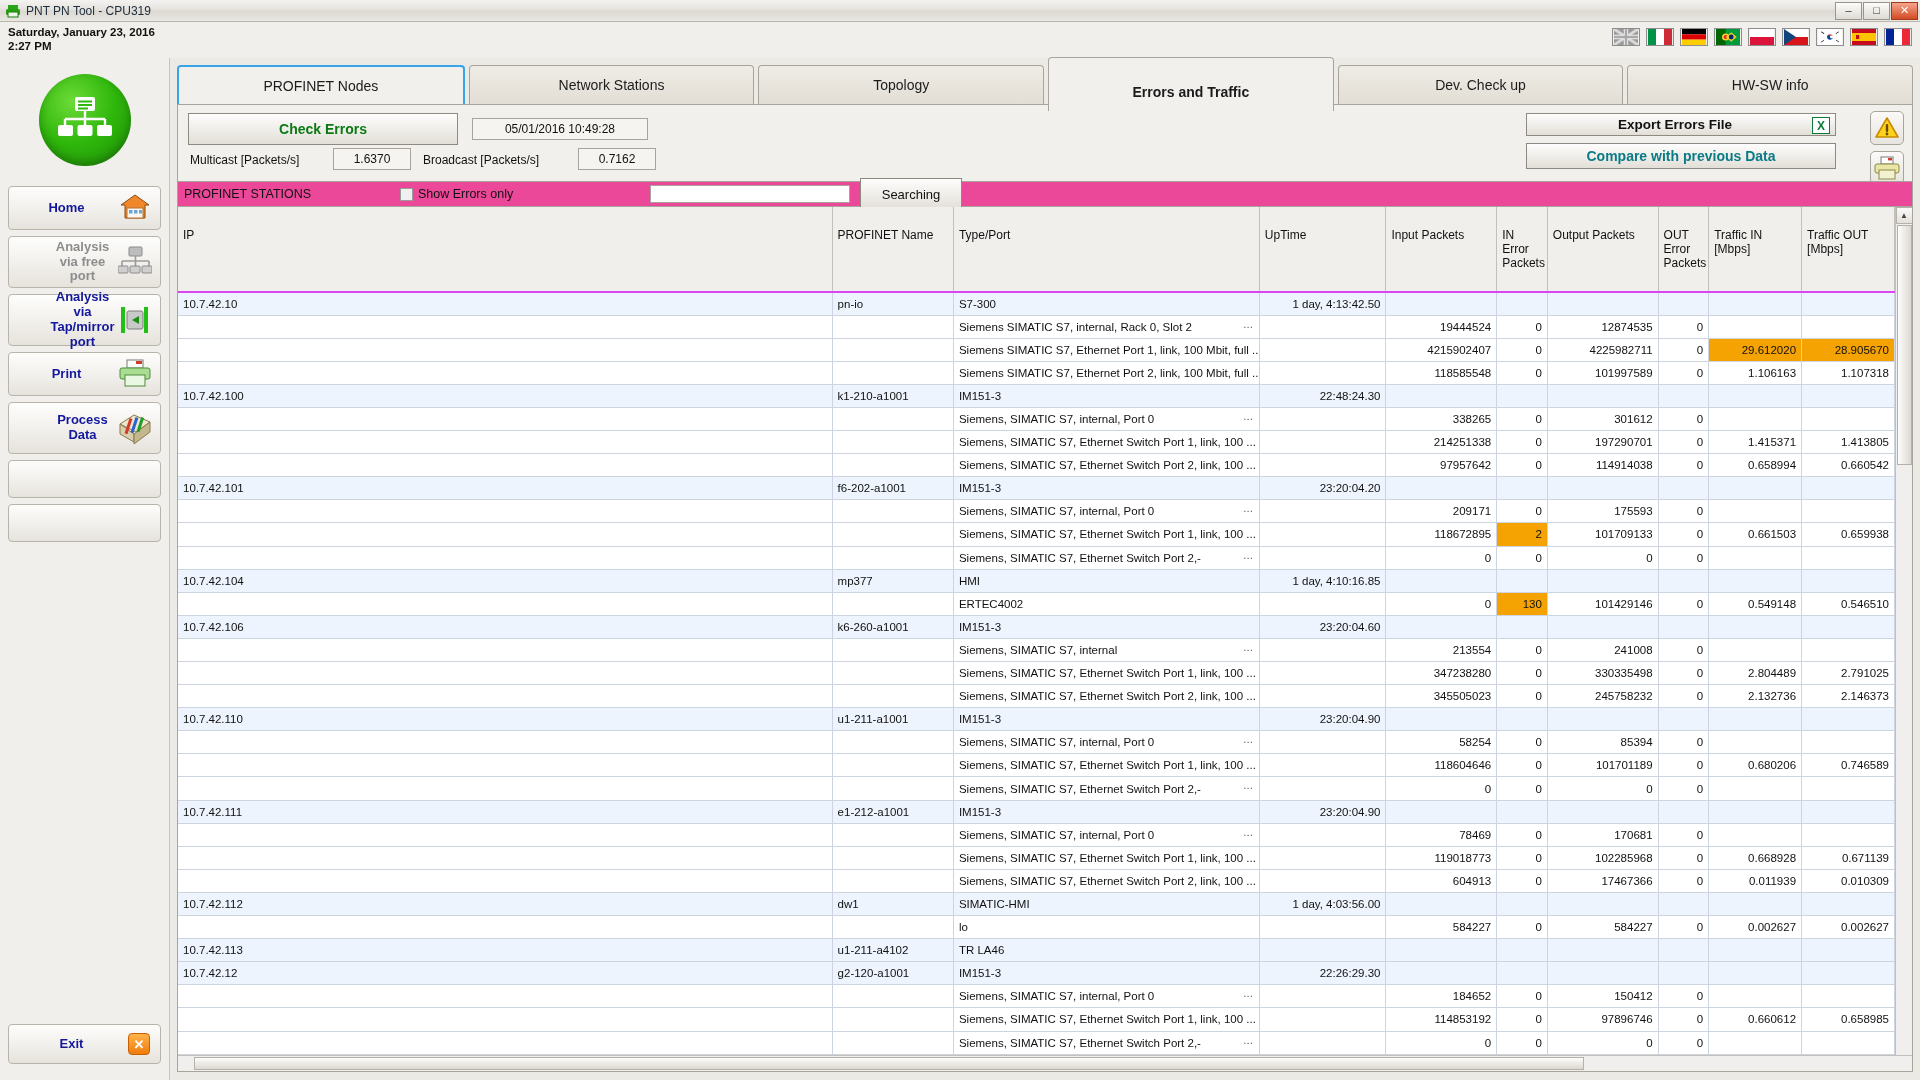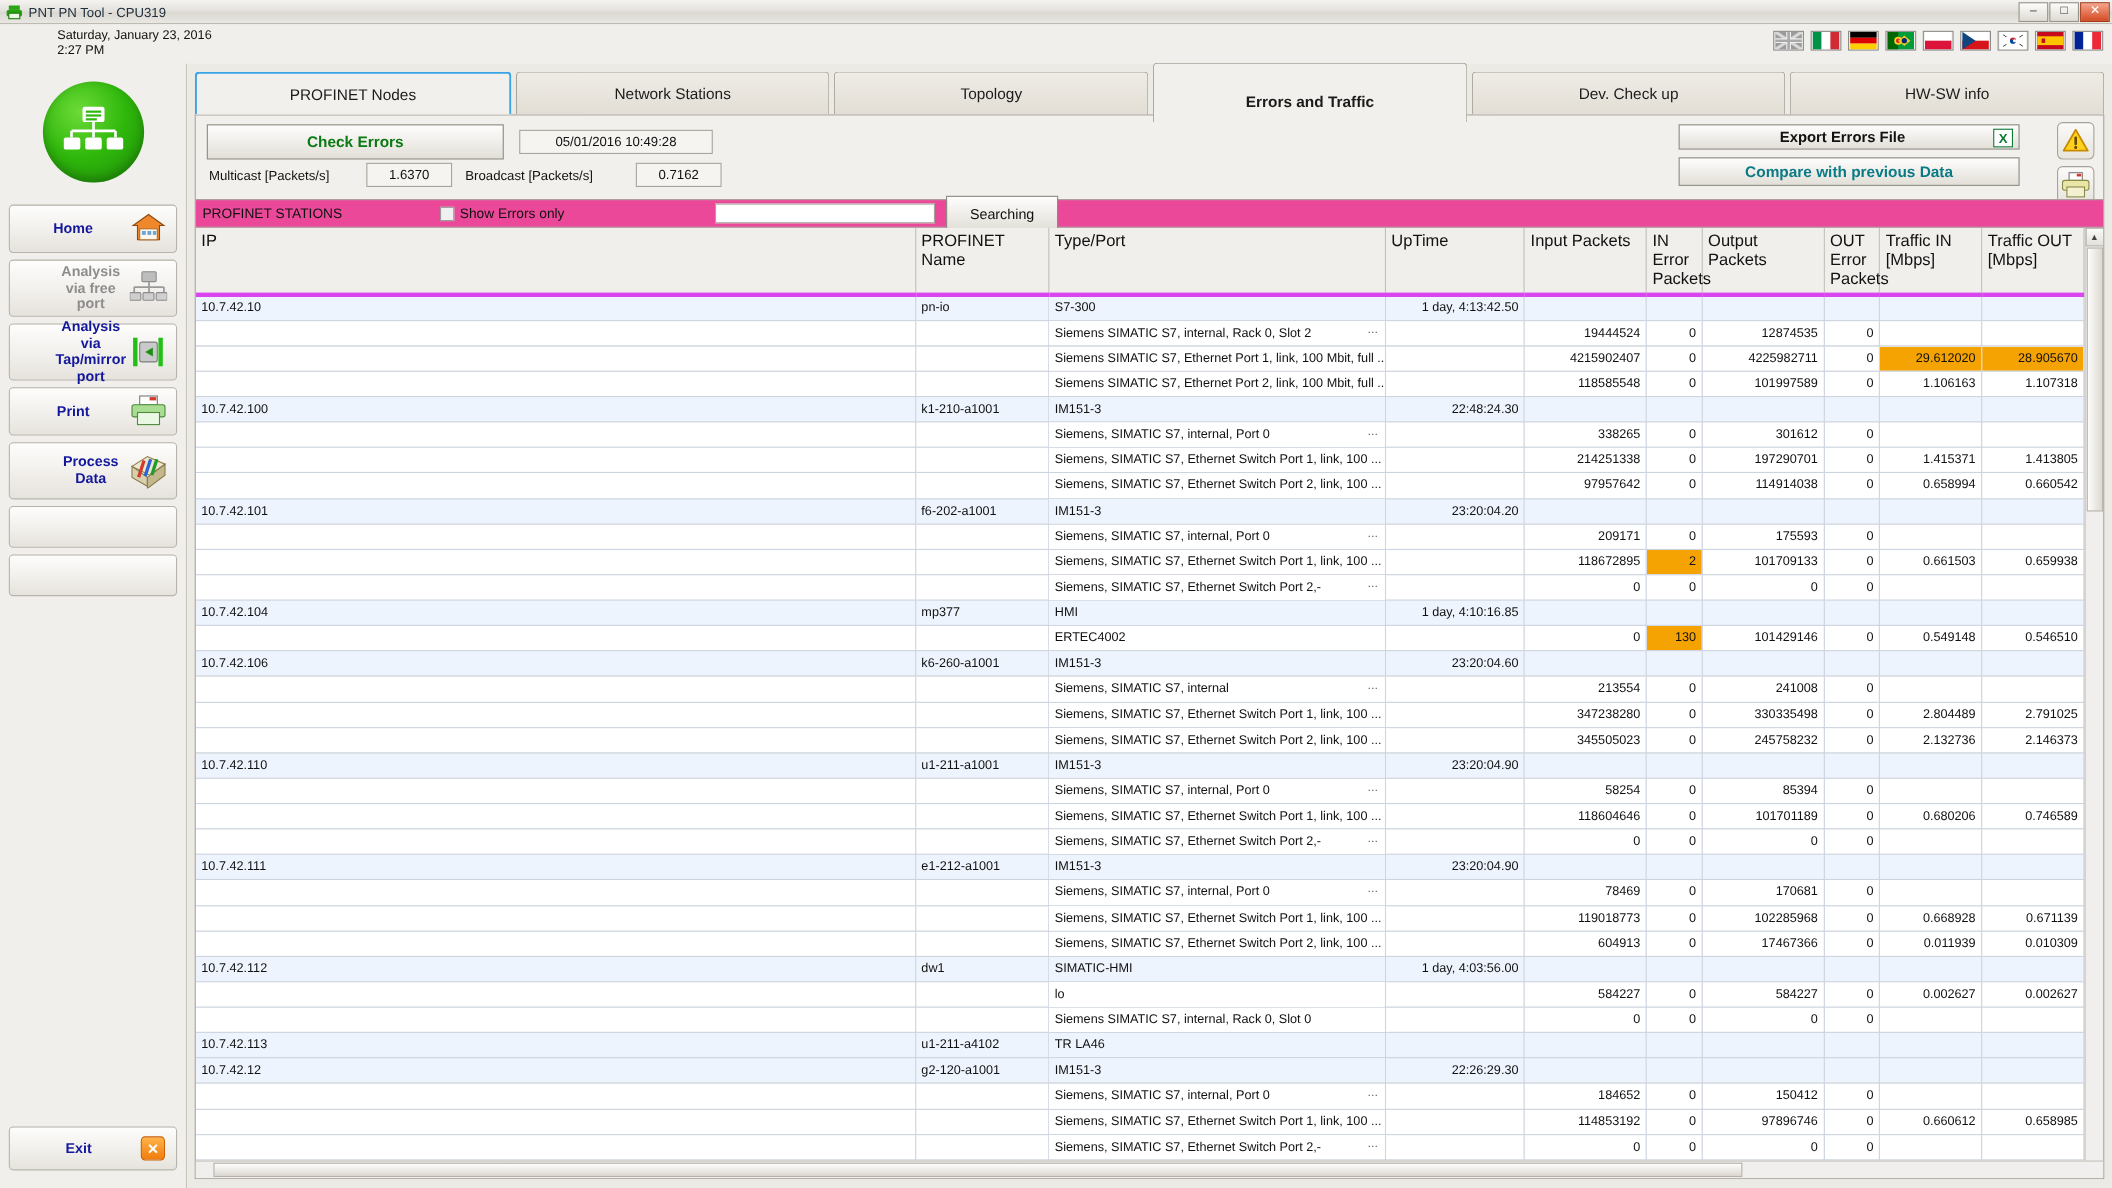--- a/index.html
+++ b/index.html
@@ -29,21 +29,21 @@
     font-size: 11px; color: #333; line-height: 1;
   }
   .winbtn.close { background: linear-gradient(180deg,#f6a48c,#d24b24); border-color:#a03a1a; color:#fff; }
   
   #header {
     height: 36px; background: #f1efeb;
     display: flex; align-items: flex-start;
     position: relative;
     border-bottom: 0;
   }
-  #datetime { padding: 3px 0 0 8px; font-size: 11.5px; font-weight: normal; color: #111; line-height: 1.25; margin-left: 44px; }
+  #datetime { padding: 3px 0 0 8px; font-size: 11.5px; font-weight: bold; color: #111; line-height: 1.25; }
   #flags { position: absolute; right: 8px; top: 6px; display: flex; gap: 6px; }
   .flag { width: 28px; height: 18px; border: 1px solid #8d8d8d; display:block; }
   
   #body { display: flex; height: calc(1080px - 22px - 36px); }
   
   #sidebar {
     width: 170px; flex: 0 0 170px;
     background: #f1efeb;
     border-right: 1px solid #c9c5bd;
     position: relative;
@@ -190,24 +190,24 @@
   }
   #search-btn {
     position: absolute; left: 682px; width: 102px; height: 32px;
   }
   
   #grid-wrap { flex: 1 1 auto; display: flex; min-height: 0; overflow: hidden; position: relative; }
   table.grid { border-collapse: collapse; width: 1720px; table-layout: fixed; }
   table.grid th {
     background: #f1efec;
     border-right: 1px solid #c3c0ba;
-    border-bottom: 4px solid #d946ef;
-    font-size: 15px; font-weight: normal; color: #111;
+    border-bottom: 2px solid #d946ef;
+    font-size: 12px; font-weight: normal; color: #111;
     text-align: left; vertical-align: top;
-    padding: 4px 5px; height: 44px;
+    padding: 21px 5px; height: 44px;
   }
   table.grid td {
     border-right: 1px solid #ccd4e2;
     border-bottom: 1px solid #ccd4e2;
     font-size: 11.5px; color: #111;
     padding: 2px 5px; height: 21.6px;
     overflow: hidden; white-space: nowrap;
   }
   tr.group td { background: #eef4fd; }
   tr.child td { background: #ffffff; }
@@ -839,32 +839,20 @@
                 <td class=""></td>
                 <td class="ell">lo</td>
                 <td class="num"></td>
                 <td class="num">584227</td>
                 <td class="num">0</td>
                 <td class="num">584227</td>
                 <td class="num">0</td>
                 <td class="num">0.002627</td>
                 <td class="num">0.002627</td>
               </tr>
-              <tr class="child">
-                <td class=""></td>
-                <td class=""></td>
-                <td class="ell">Siemens SIMATIC S7, internal, Rack 0, Slot 0</td>
-                <td class="num"></td>
-                <td class="num">0</td>
-                <td class="num">0</td>
-                <td class="num">0</td>
-                <td class="num">0</td>
-                <td class="num"></td>
-                <td class="num"></td>
-              </tr>
               <tr class="group">
                 <td class="">10.7.42.113</td>
                 <td class="">u1-211-a4102</td>
                 <td class="ell">TR LA46</td>
                 <td class="num"></td>
                 <td class="num"></td>
                 <td class="num"></td>
                 <td class="num"></td>
                 <td class="num"></td>
                 <td class="num"></td>

